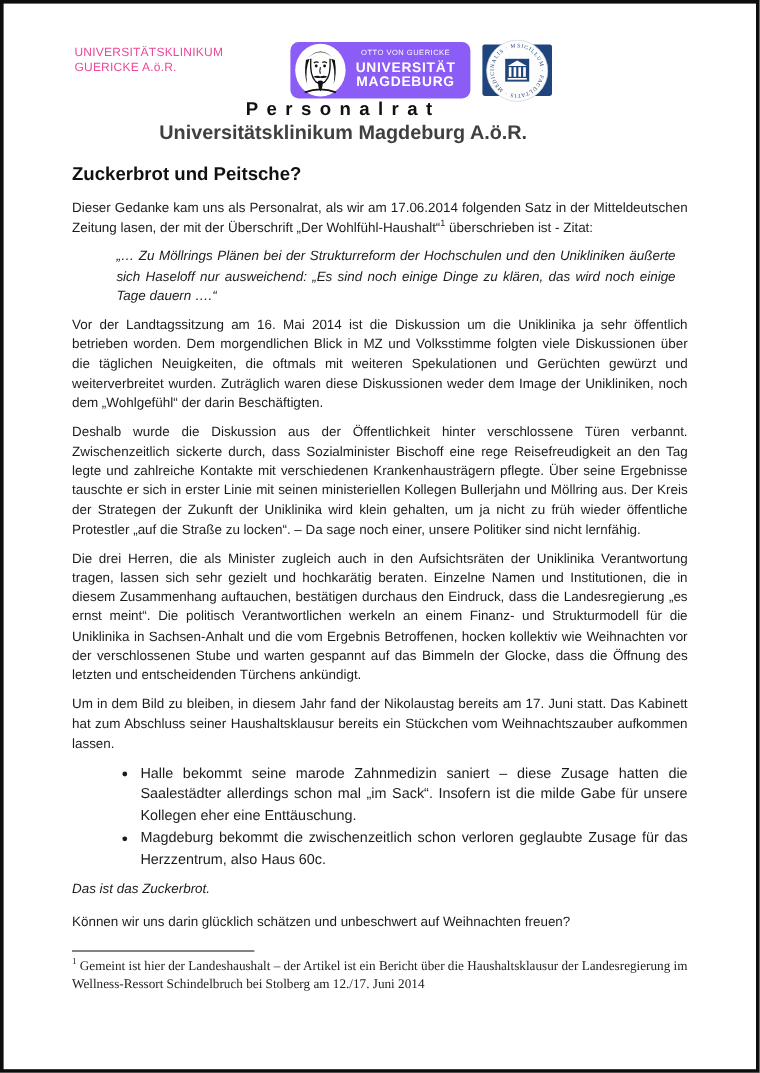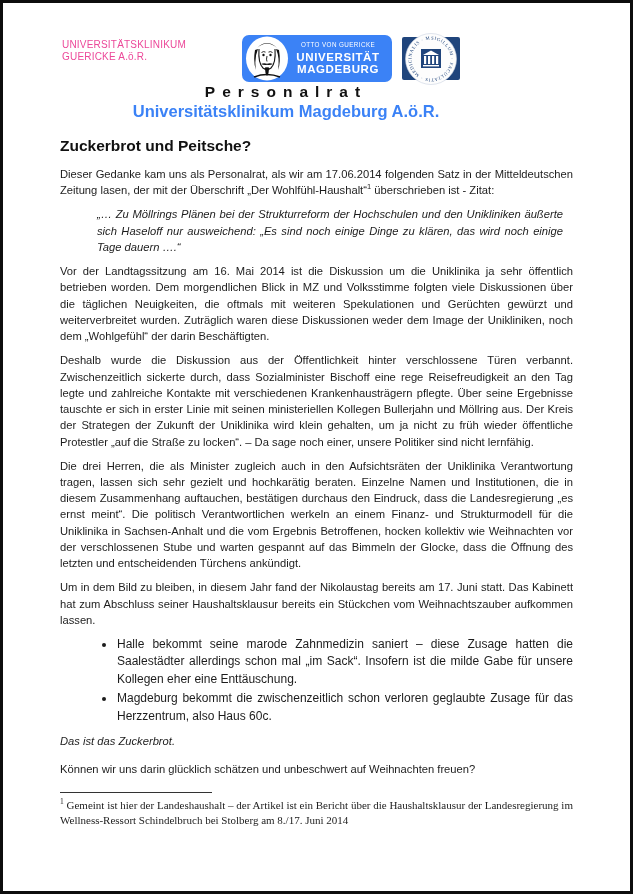--- a/index.html
+++ b/index.html
@@ -17,21 +17,21 @@
   
   .header{position:relative;height:122px;}
   .org-name{
     position:absolute;left:2px;top:36px;
     font-weight:normal;font-size:10px;line-height:1.22;
     letter-spacing:0.2px;color:#ec4899;
   }
   .logo-uni{
     position:absolute;left:182px;top:32px;
     width:150px;height:47px;
-    background:#3b82f6;border-radius:7px;
+    background:#8b5cf6;border-radius:7px;
     display:flex;align-items:center;
   }
   .portrait-wrap{
     width:46px;height:45px;margin-left:2px;
     display:flex;align-items:center;justify-content:center;
   }
   .logo-uni-text{
     flex:1;text-align:center;color:#fff;line-height:1.05;
     padding-right:6px;
   }
@@ -42,21 +42,21 @@
     width:58px;height:43px;background:#20457c;border-radius:2px;
   }
   .seal-svg{position:absolute;left:3px;top:-4px;}
   .dept{
     position:absolute;left:0;top:80px;width:452px;
     text-align:center;font-weight:bold;font-size:15.5px;
     letter-spacing:7px;color:#111;
   }
   .subtitle{
     position:absolute;left:0;top:99px;width:452px;
-    text-align:center;font-weight:bold;font-size:16.5px;color:#3b82f6;
+    text-align:center;font-weight:bold;font-size:16.5px;color:#404040;
   }
   
   .date{ text-align:right;font-size:11.5px;margin:8px 0 6px;color:#222;}
   .title{font-size:15.5px;font-weight:bold;margin:12px 0 11px;color:#111;}
   p.body{ font-size:11.2px;line-height:1.45;text-align:justify;margin:0 0 8px;}
   p.quote{
     font-size:11.2px;line-height:1.45;text-align:justify;
     font-style:italic;margin:0 10px 8px 37px;
   }
   sup{font-size:7.5px;line-height:0;}
@@ -156,16 +156,16 @@
 
     <ul class="bullets">
       <li>Halle bekommt seine marode Zahnmedizin saniert – diese Zusage hatten die Saalestädter allerdings schon mal „im Sack“. Insofern ist die milde Gabe für unsere Kollegen eher eine Enttäuschung.</li>
       <li>Magdeburg bekommt die zwischenzeitlich schon verloren geglaubte Zusage für das Herzzentrum, also Haus 60c.</li>
     </ul>
 
     <p class="closing-italic">Das ist das Zuckerbrot.</p>
     <p class="closing-question">Können wir uns darin glücklich schätzen und unbeschwert auf Weihnachten freuen?</p>
 
     <div class="footnote-rule"></div>
-    <p class="footnote"><sup>1</sup><span> Gemeint ist hier der Landeshaushalt – der Artikel ist ein Bericht über die Haushaltsklausur der Landesregierung im Wellness-Ressort Schindelbruch bei Stolberg am 8./17. Juni 2014</span></p>
+    <p class="footnote"><sup>1</sup><span> Gemeint ist hier der Landeshaushalt – der Artikel ist ein Bericht über die Haushaltsklausur der Landesregierung im Wellness-Ressort Schindelbruch bei Stolberg am 12./17. Juni 2014</span></p>
 
   </div>
 </div>
 
 </body></html>

